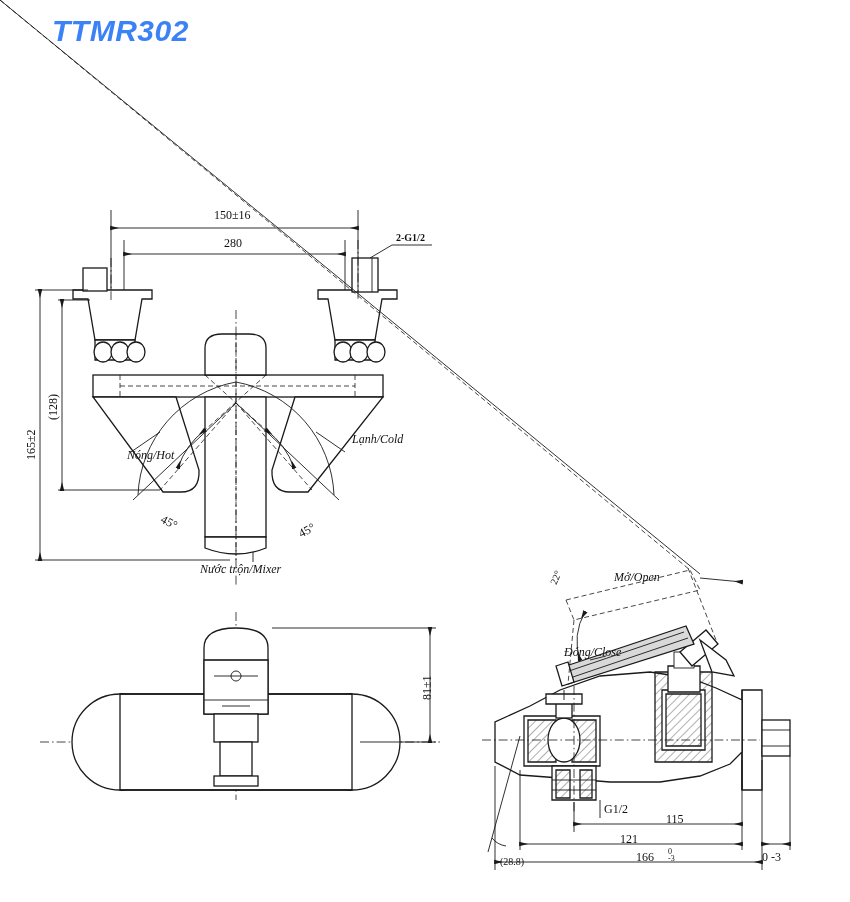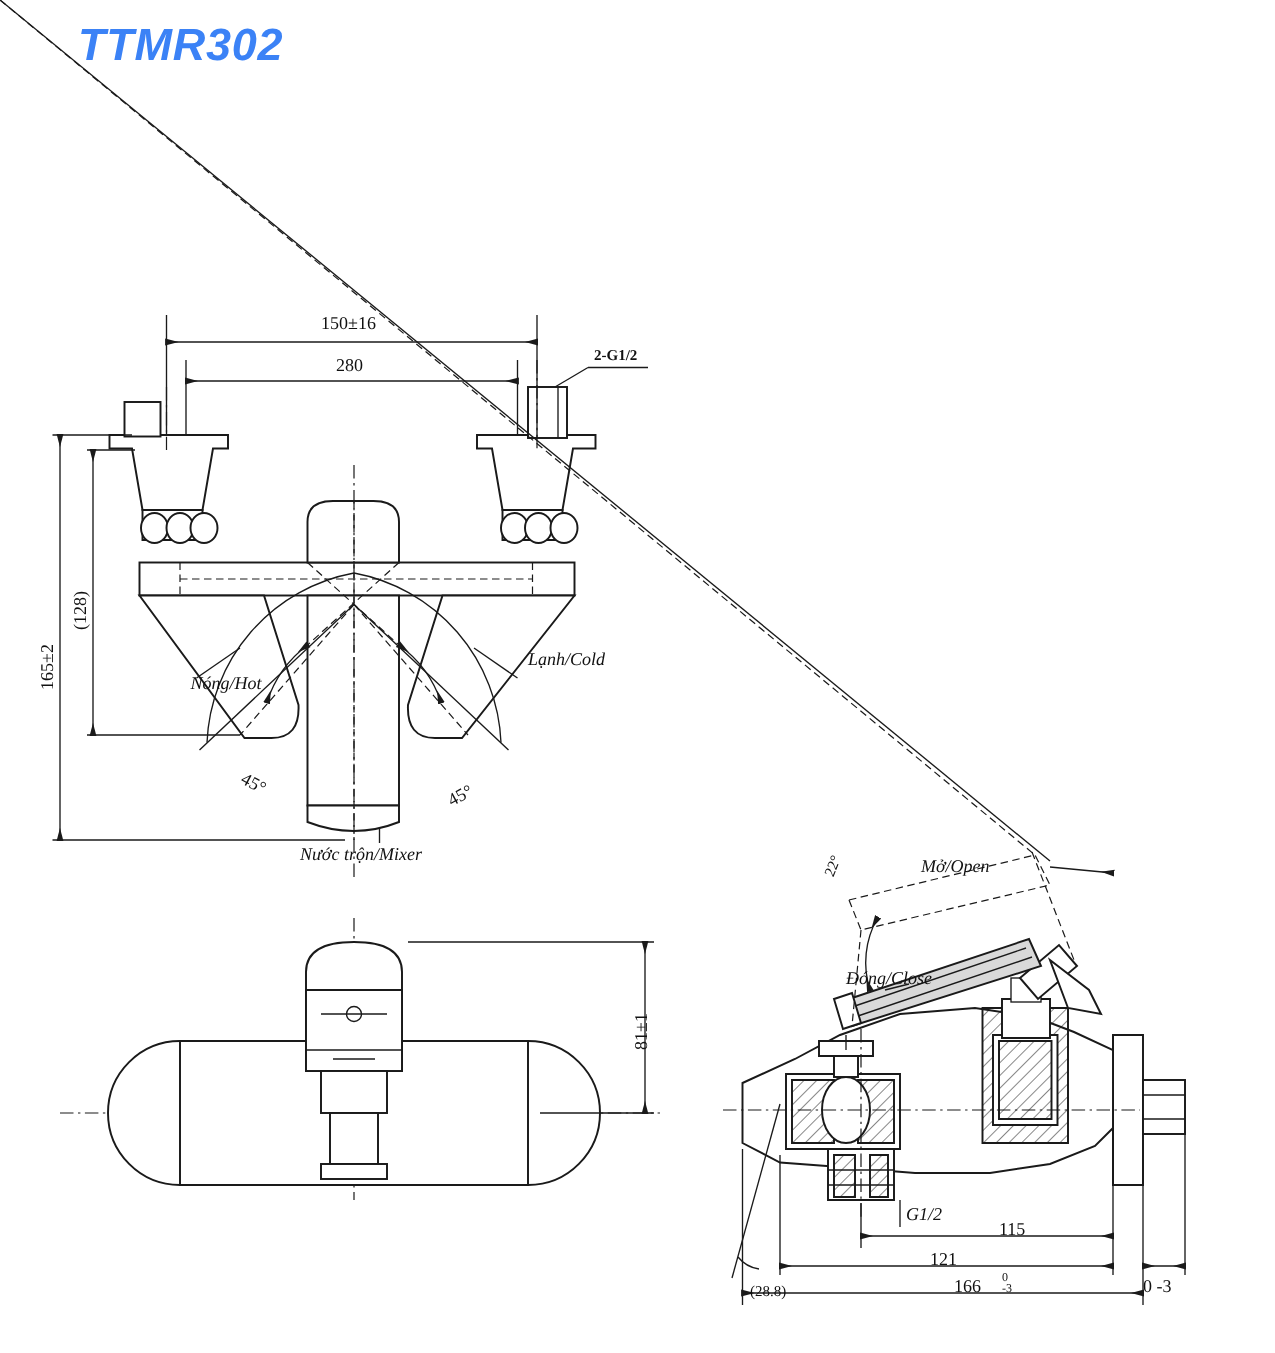--- a/index.html
+++ b/index.html
@@ -261,21 +261,21 @@
 
   <div class="lbl it" style="left:83px;top:448px;margin-left:44px;">Nóng/Hot</div>
   <div class="lbl it" style="left:352px;top:432px;">Lạnh/Cold</div>
   <div class="lbl it" style="left:200px;top:562px;">Nước trộn/Mixer</div>
 
   <div class="lbl rot90" style="left:420px;top:700px;">81±1</div>
 
   <div class="lbl it" style="left:614px;top:570px;">Mở/Open</div>
   <div class="lbl it" style="left:527px;top:645px;margin-left:37px;">Đóng/Close</div>
   <div class="lbl small rot22" style="left:548px;top:582px;">22°</div>
-  <div class="lbl" style="left:604px;top:802px;font-style:italic;">G1/2</div>
+  <div class="lbl" style="left:604px;top:802px;">G1/2</div>
 
   <div class="lbl" style="left:648px;top:812px;margin-left:18px;">115</div>
   <div class="lbl" style="left:620px;top:832px;">121</div>
   <div class="lbl" style="left:636px;top:850px;text-align:right;">166</div>
   <div class="lbl small" style="left:668px;top:848px;line-height:7px;">
     <span style="display:block;font-size:8px;">0</span>
     <span style="display:block;font-size:8px;">-3</span>
   </div>
   <div class="lbl" style="left:762px;top:850px;">0
 -3</div>

